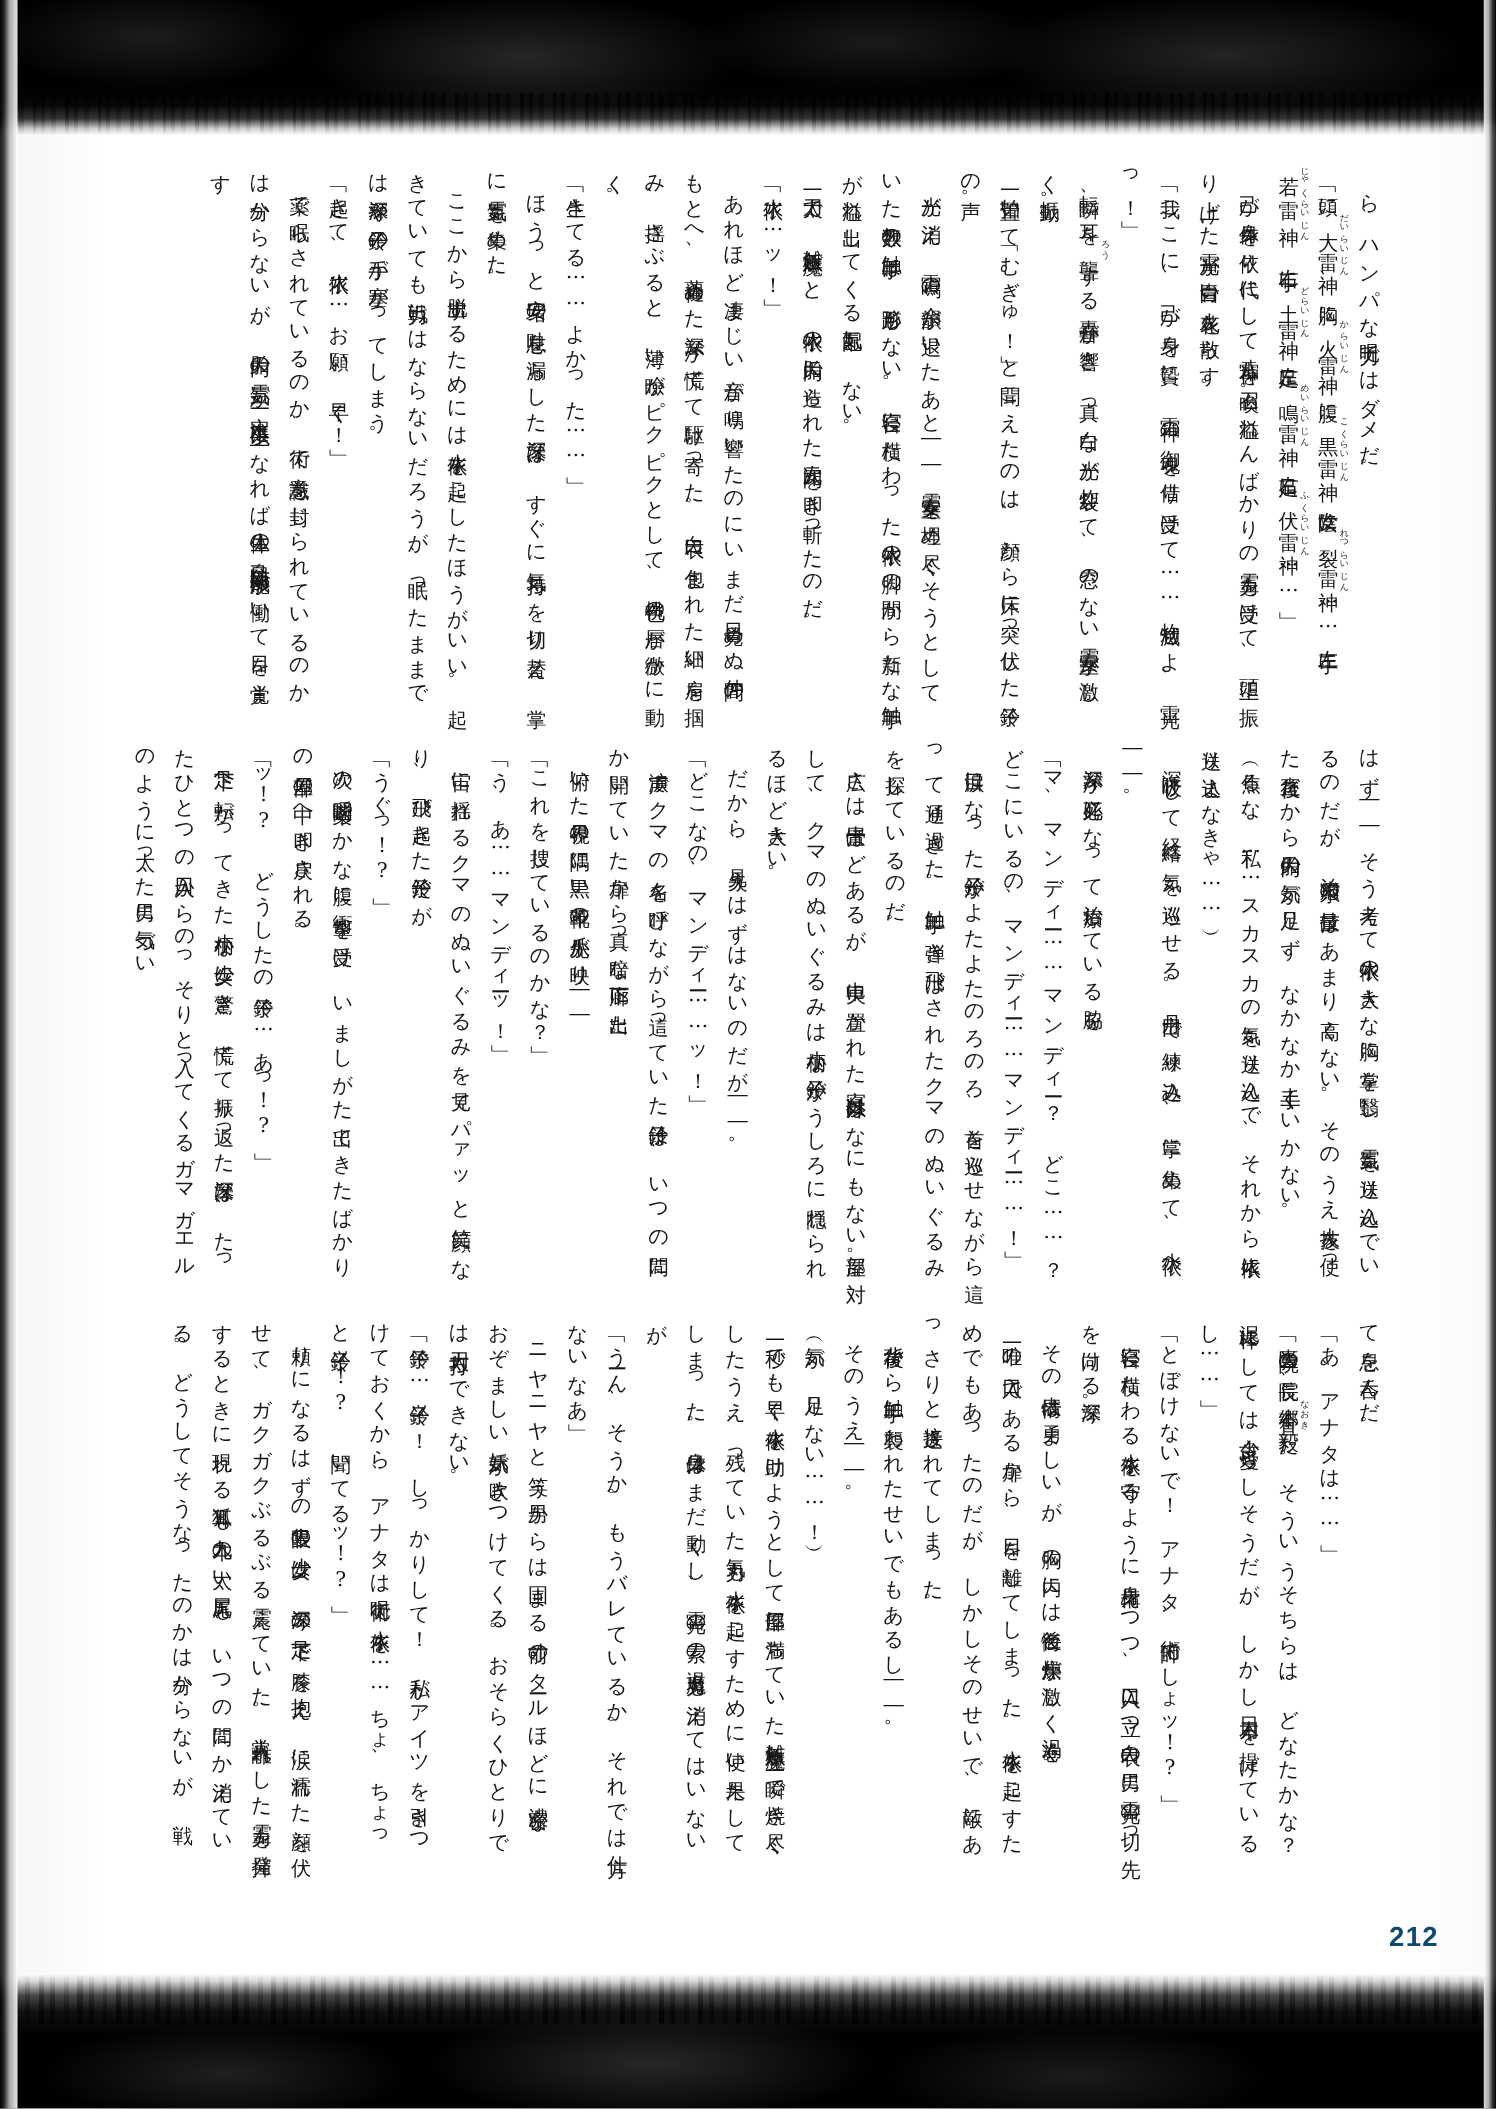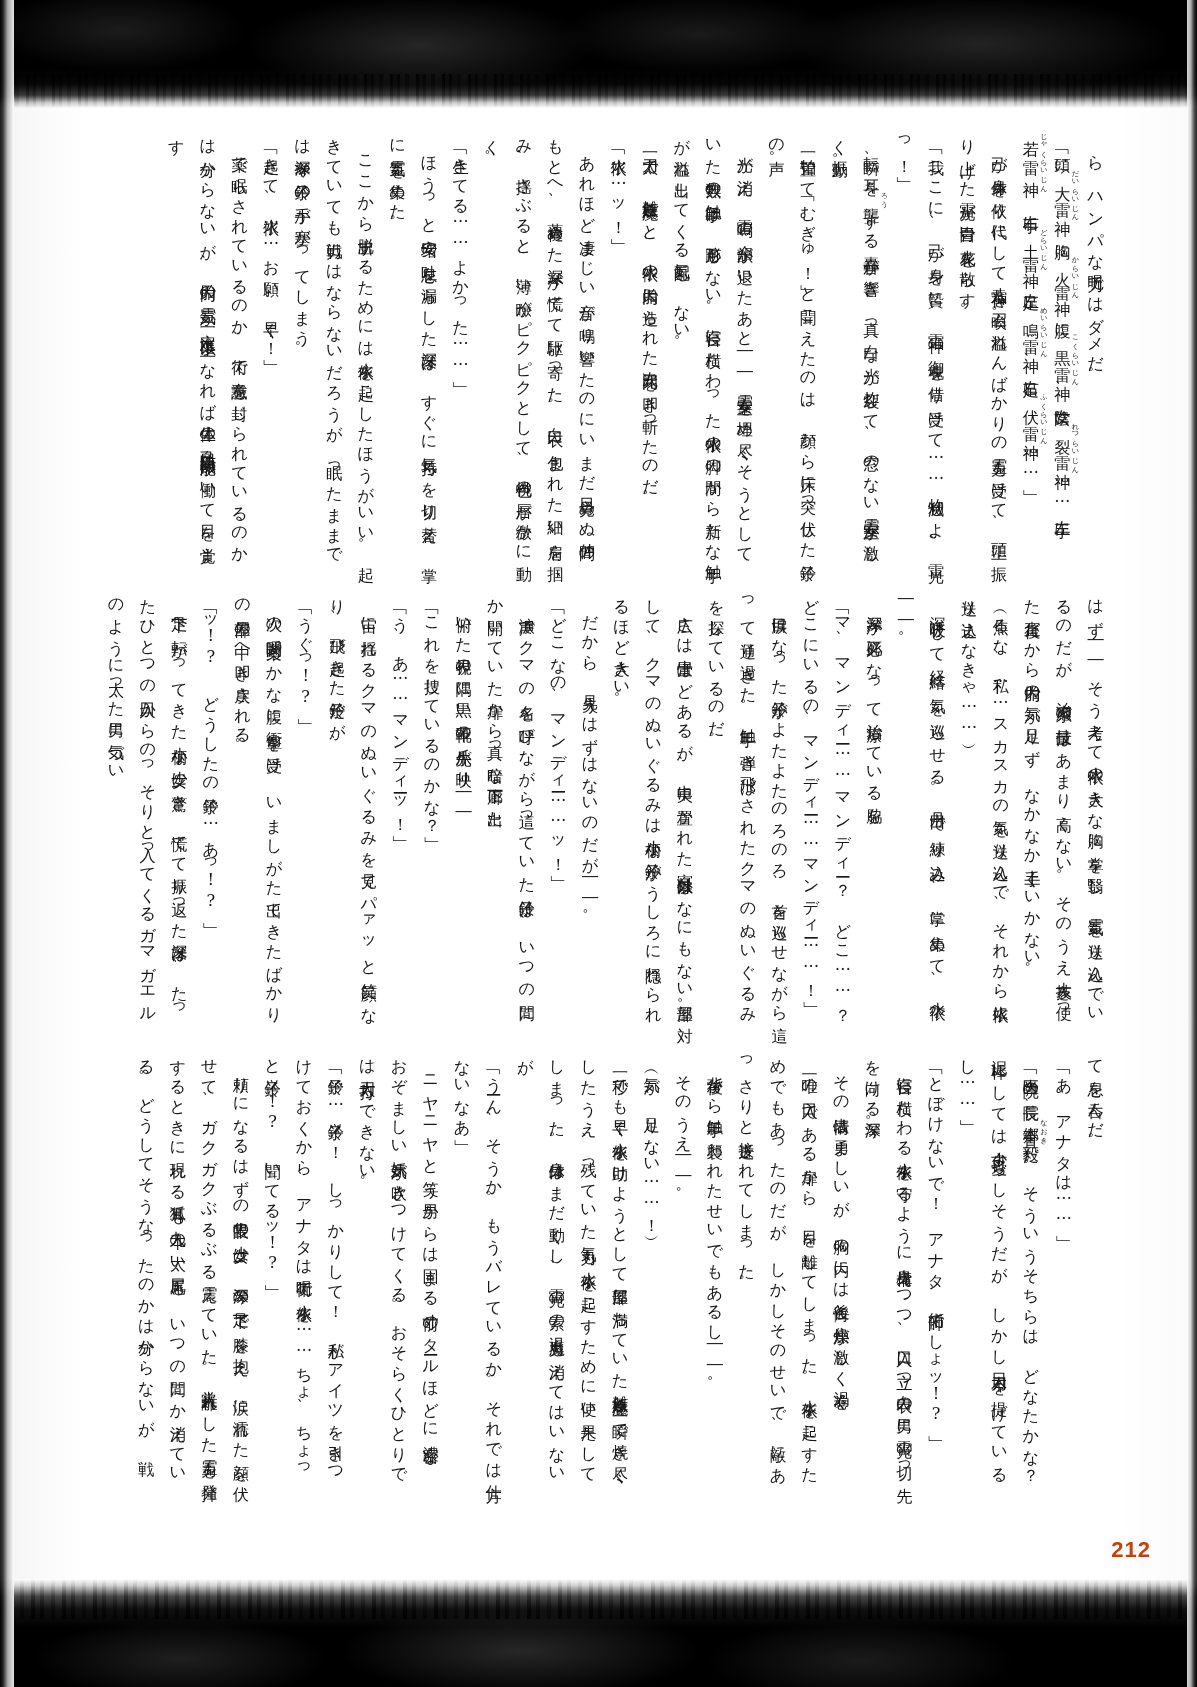--- a/index.html
+++ b/index.html
@@ -126,21 +126,21 @@
 
   
   .page-number {
     position: absolute;
     right: 46px;
     bottom: 124px;
     font-family: "Liberation Sans", "DejaVu Sans", sans-serif;
     font-size: 22px;
     font-weight: 700;
     letter-spacing: 1px;
-    color: #c2410c;
+    color: #0c4a6e;
   }
 
   
   .paper-tone {
     position: absolute;
     left: 14px; top: 96px;
     width: 1173px; height: 1490px;
     background: linear-gradient(to right, rgba(0,0,0,0.035) 0%, rgba(0,0,0,0) 6%, rgba(0,0,0,0) 94%, rgba(0,0,0,0.02) 100%);
     pointer-events: none;
   }

